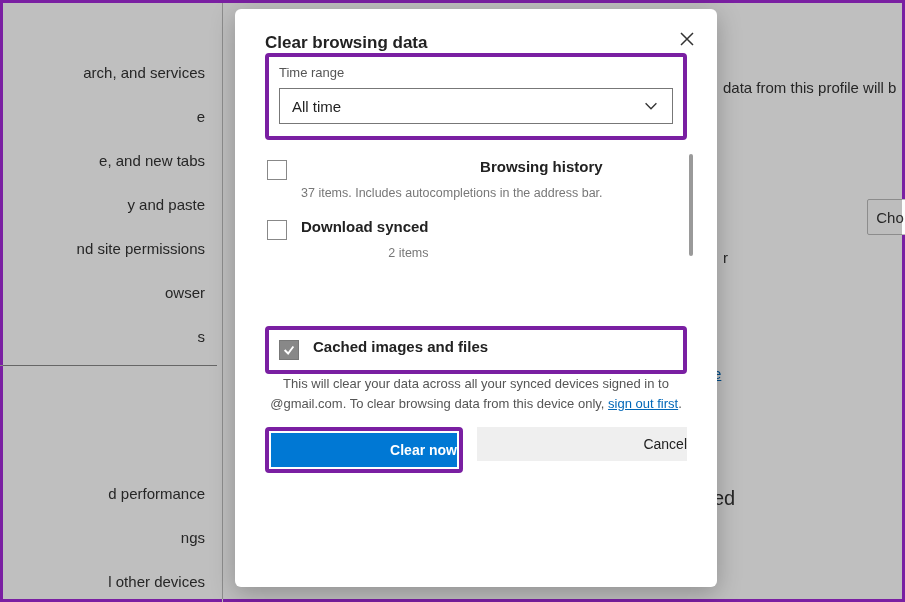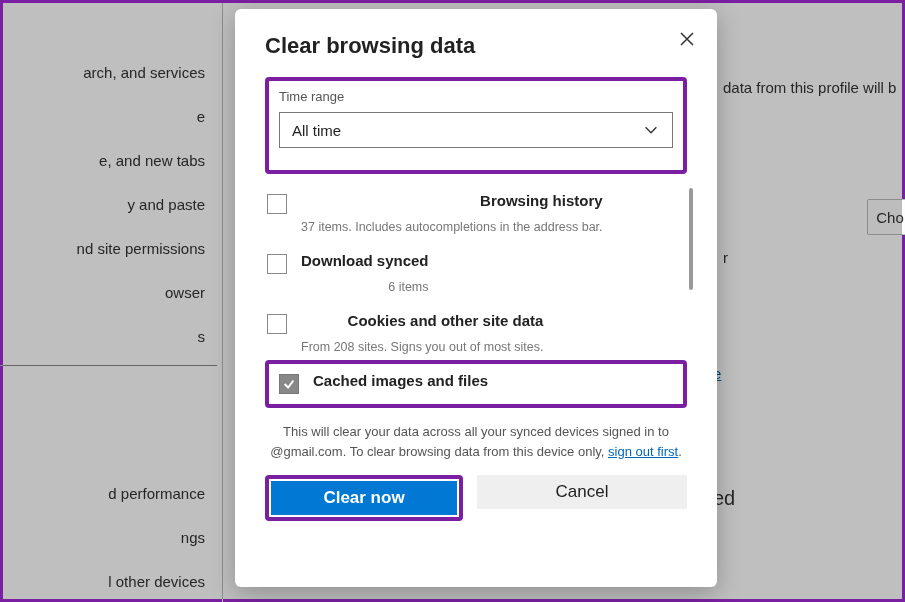--- a/index.html
+++ b/index.html
@@ -16,44 +16,44 @@
   
   .bg-right { position: absolute; left: 720px; top: 76px; width: 320px; color: #333; }
   .bg-right .txt { font-size: 15px; white-space: nowrap; }
   .bg-right .btn { margin-top: 50px; width: 120px; height: 36px; border: 1px solid #bbb; background: #fdfdfd; text-align: center; line-height: 36px; font-size: 15px; border-radius: 2px; }
   .bg-right .letter { margin-top: 30px; font-size: 15px; }
   .bg-right .ed { position: absolute; top: 408px; left: -10px; font-size: 20px; }
   .bg-right .link-frag { position: absolute; top: 286px; left: -10px; color: #0067b8; text-decoration: underline; font-size: 15px; }
 
   
   .dialog { position: absolute; left: 232px; top: 6px; width: 482px; height: 578px; background: #fff; border-radius: 6px; box-shadow: 0 6px 24px rgba(0,0,0,0.25); padding: 24px 30px 18px 30px; }
-  .dialog-title { font-size: 22px; font-weight: 600; color: #222; }
+  .dialog-title { font-size: 17px; font-weight: 600; color: #222; }
   .close-btn { position: absolute; right: 18px; top: 18px; width: 24px; height: 24px; display:flex; align-items:center; justify-content:center; color:#333; cursor:pointer; }
 
-  .time-box { margin-top: 18px; border: 4px solid #7a1fa2; border-radius: 4px; padding: 8px 10px 22px 10px; }
+  .time-box { border: 4px solid #7a1fa2; border-radius: 4px; padding: 8px 10px 12px 10px; }
   .time-label { font-size: 13px; color: #555; }
   .select { margin-top: 8px; border: 1px solid #777; height: 36px; display: flex; align-items: center; justify-content: space-between; padding: 0 12px; font-size: 15px; color: #222; background: #fff; cursor: pointer; }
   .chev { width: 18px; height: 18px; }
 
   .list-area { position: relative; margin-top: 10px; height: 170px; }
   .scrollbar { position: absolute; right: -6px; top: 4px; width: 4px; height: 102px; background: #9a9a9a; border-radius: 2px; }
   .row { display: flex; padding: 8px 0 8px 2px; text-align: right; }
   .cb { flex: 0 0 20px; height: 20px; border: 1.5px solid #888; margin-right: 14px; margin-top: 2px; background: #fff; display:inline-flex; align-items:center; justify-content:center; }
   .cb.checked { background: #888; border-color: #777; color: #fff; }
   .cb.checked svg { stroke:#fff; }
   .row-txt .title { font-size: 15px; color: #222; font-weight: 600; }
   .row-txt .sub { font-size: 12.5px; color: #777; margin-top: 10px; line-height: 1.35; }
   .item-hl { border: 4px solid #7a1fa2; border-radius: 4px; margin-top: 6px; padding: 8px 2px 10px 10px; }
 
-  .note { margin-top: 14px; font-size: 13px; color: #555; line-height: 1.5; text-align: center; padding: 0 4px; }
+  .note { font-size: 13px; color: #555; line-height: 1.5; text-align: center; padding: 0 4px; }
   .note a { color: #0067b8; text-decoration: underline; cursor: pointer; }
 
   .btn-row { display: flex; gap: 14px; margin-top: 14px; }
   .btn-hl { border: 4px solid #7a1fa2; border-radius: 4px; padding: 2px; }
-  .btn { height: 34px; text-align: center; line-height: 34px; font-size: 17px; cursor: pointer; }
+  .btn { height: 34px; text-align: right; line-height: 34px; font-size: 14px; cursor: pointer; }
   .btn.primary { background: #0078d4; color: #fff; width: 186px; font-weight: 600; }
   .btn.secondary { background: #efefef; color: #222; width: 226px; }
 </style>
 </head>
 <body>
 
 <div class="root">
   <div class="side-sep"></div>
 
   <div class="sidebar">
@@ -108,31 +108,24 @@
         <div class="row-txt">
           <div class="title">Browsing history</div>
           <div class="sub">37 items. Includes autocompletions in the address bar.</div>
         </div>
       </div>
 
       <div class="row">
         <span class="cb"></span>
         <div class="row-txt">
           <div class="title">Download synced</div>
-          <div class="sub">6 items</div>
+          <div class="sub">2 items</div>
         </div>
       </div>
 
-      <div class="row">
-        <span class="cb"></span>
-        <div class="row-txt">
-          <div class="title">Cookies and other site data</div>
-          <div class="sub">From 208 sites. Signs you out of most sites.</div>
-        </div>
-      </div>
     </div>
 
     <div class="item-hl">
       <div class="row" style="padding:0;">
         <span class="cb checked">
           <svg width="14" height="14" viewBox="0 0 16 16">
               <path d="M3 8 L7 12 L13 4" stroke="#fff" stroke-width="2.2" fill="none"></path>
             </svg>
         </span>
         <div class="row-txt">

